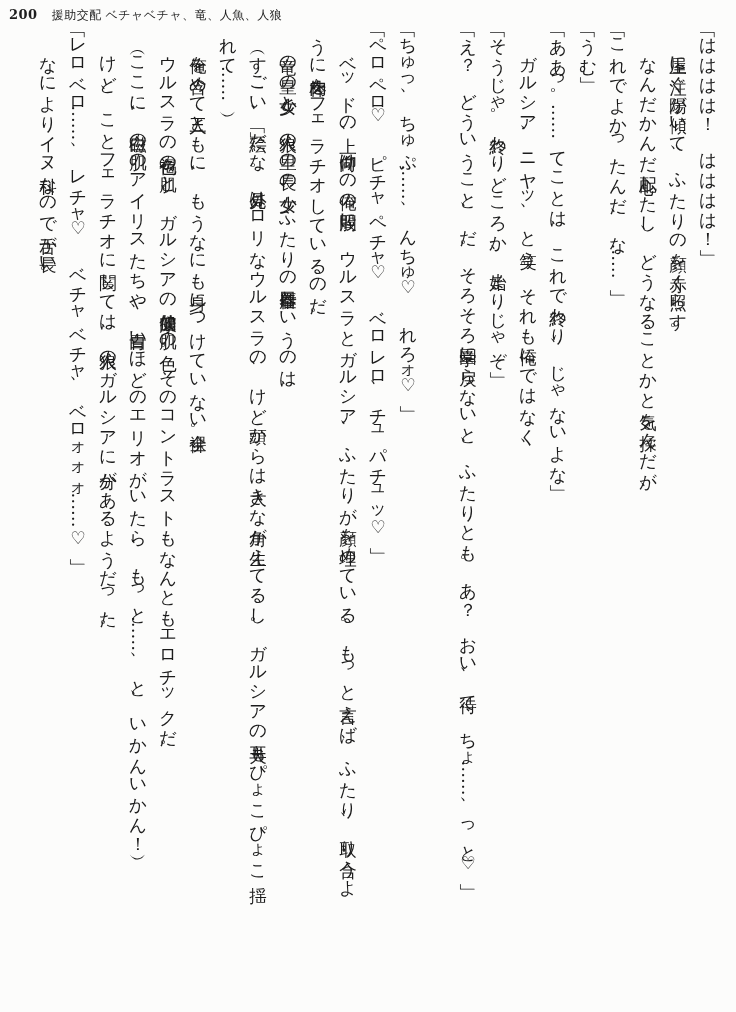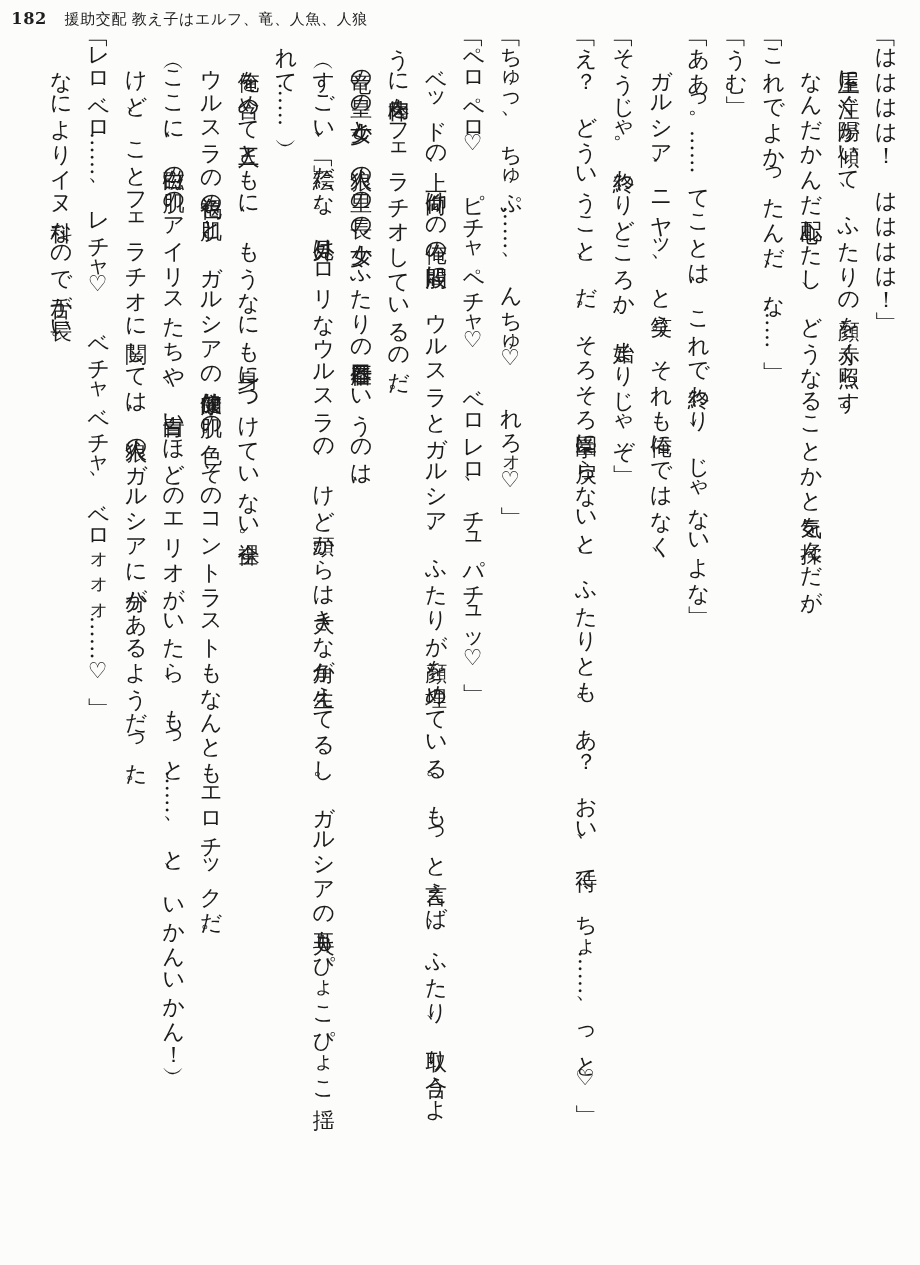--- a/index.html
+++ b/index.html
@@ -56,22 +56,22 @@
   }
   .vtext p.indent {
     text-indent: 1em;
   }
 </style>
 </head>
 <body>
 
 <div class="page">
   <div class="running-header">
-    <span class="pnum">182</span>
-    <span class="ptitle">援助交配 教え子はエルフ、竜、人魚、人狼</span>
+    <span class="pnum">200</span>
+    <span class="ptitle">援助交配 ベチャベチャ、竜、人魚、人狼</span>
   </div>
   <div class="vtext">
       <p>「はははは！　はははは！」</p>
       <p class="indent">屋上に注ぐ陽が傾いて、ふたりの顔を赤く照らす。</p>
       <p class="indent">なんだかんだ心配したし、どうなることかと気を揉んだが、</p>
       <p>「これでよかったんだ、な……」</p>
       <p>「うむ」</p>
       <p>「ああっ。……てことは、これで終わり、じゃないよな」</p>
       <p class="indent">ガルシア、ニヤッ、と笑う。それも俺にではなく、</p>
       <p>「そうじゃ。終わりどころか、始まりじゃぞ」</p>

